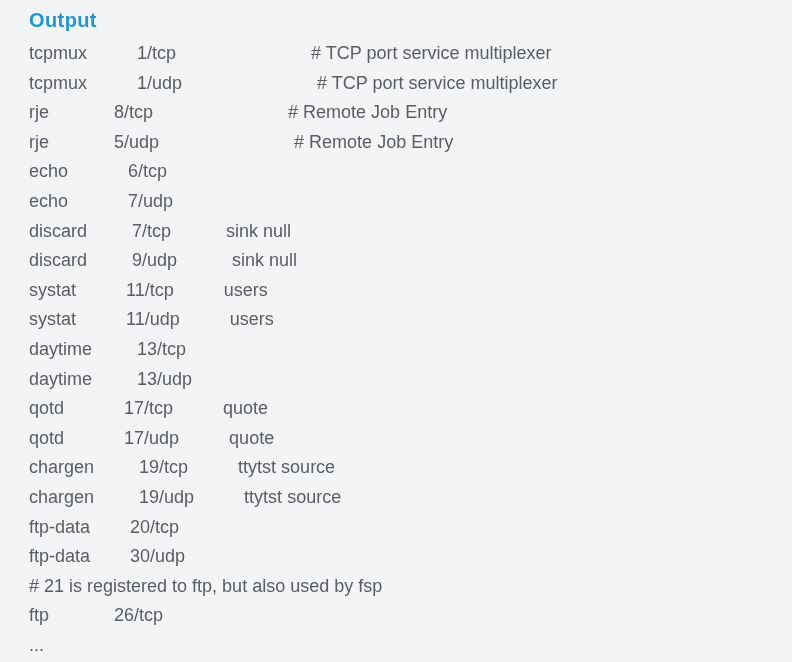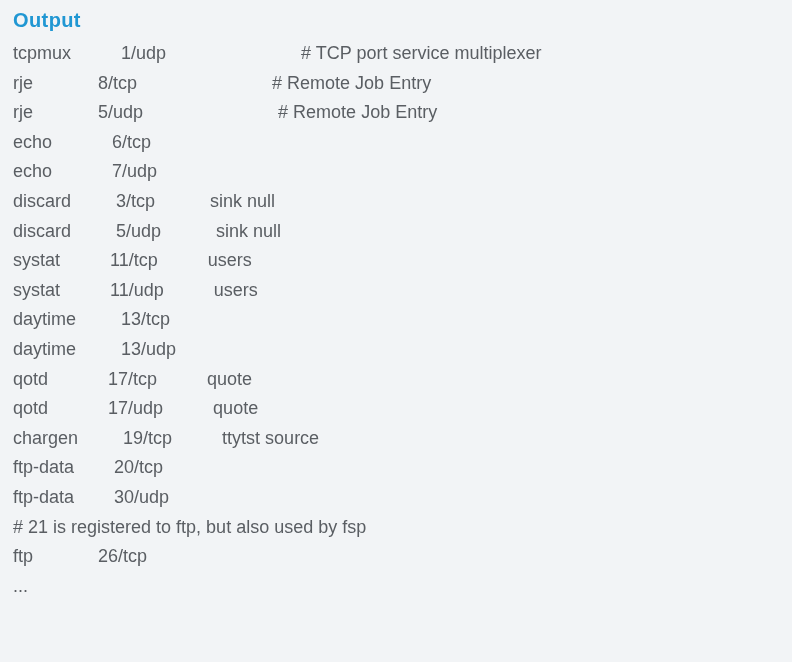--- a/index.html
+++ b/index.html
@@ -15,21 +15,21 @@
     width: 792px;
     height: 662px;
     overflow: hidden;
     background: var(--background);
     font-family: "Liberation Sans", "DejaVu Sans", sans-serif;
   }
   .output-block {
     box-sizing: border-box;
     width: 100%;
     height: 100%;
-    padding: 8px 12px 0 13px;
+    padding: 8px 12px 0 29px;
   }
   .output-label {
     color: var(--accent);
     font-size: 20px;
     font-weight: 700;
     line-height: 24px;
     letter-spacing: 0.4px;
     margin: 0 0 7px 0;
   }
   .console-lines {
@@ -42,33 +42,35 @@
     color: var(--text);
     font-weight: 400;
   }
 </style>
 </head>
 <body>
 
 <div class="output-block">
   <div class="output-label">Output</div>
   <div class="console-lines">
+    <div class="console-line">tcpmux          1/tcp                           # TCP port service multiplexer</div>
     <div class="console-line">tcpmux          1/udp                           # TCP port service multiplexer</div>
     <div class="console-line">rje             8/tcp                           # Remote Job Entry</div>
     <div class="console-line">rje             5/udp                           # Remote Job Entry</div>
     <div class="console-line">echo            6/tcp</div>
     <div class="console-line">echo            7/udp</div>
-    <div class="console-line">discard         3/tcp           sink null</div>
-    <div class="console-line">discard         5/udp           sink null</div>
+    <div class="console-line">discard         7/tcp           sink null</div>
+    <div class="console-line">discard         9/udp           sink null</div>
     <div class="console-line">systat          11/tcp          users</div>
     <div class="console-line">systat          11/udp          users</div>
     <div class="console-line">daytime         13/tcp</div>
     <div class="console-line">daytime         13/udp</div>
     <div class="console-line">qotd            17/tcp          quote</div>
     <div class="console-line">qotd            17/udp          quote</div>
     <div class="console-line">chargen         19/tcp          ttytst source</div>
+    <div class="console-line">chargen         19/udp          ttytst source</div>
     <div class="console-line">ftp-data        20/tcp</div>
     <div class="console-line">ftp-data        30/udp</div>
     <div class="console-line"># 21 is registered to ftp, but also used by fsp</div>
     <div class="console-line">ftp             26/tcp</div>
     <div class="console-line">...</div>
   </div>
 </div>
 
 </body></html>

